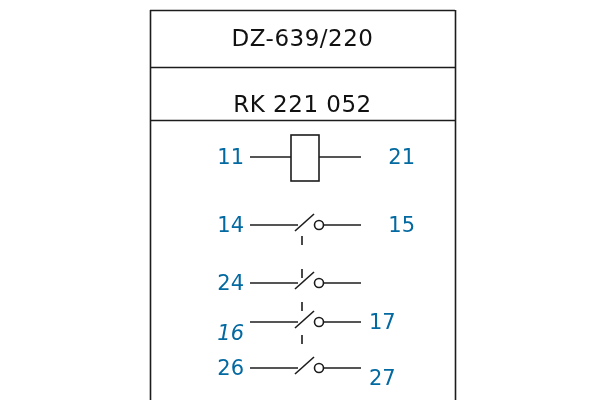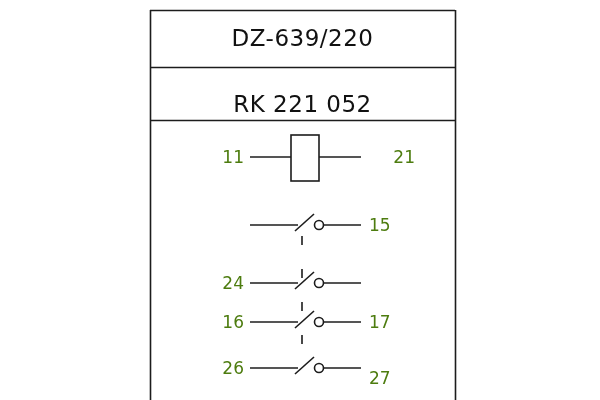--- a/index.html
+++ b/index.html
@@ -30,23 +30,23 @@
     font-size: 23px;
     font-weight: 500;
     letter-spacing: 0.5px;
     color: #111111;
     white-space: nowrap;
   }
   .title.model { top: 25px; }
   .title.code  { top: 91px; }
   .term {
     position: absolute;
-    font-size: 17px;
+    font-size: 21px;
     line-height: 26px;
-    color: #4d7c0f;
+    color: #0369a1;
     white-space: nowrap;
   }
   .term.left {
     left: 198px;
     width: 46px;
     text-align: right;
   }
   .term.right {
     left: 369px;
     width: 46px;
@@ -107,23 +107,24 @@
 
     </g>
   </svg>
 
   <div class="title model">DZ-639/220</div>
   <div class="title code">RK 221 052</div>
 
   <span class="term left" style="top:144px;">11</span>
   <span class="term right" style="top:144px;text-align:right;">21</span>
 
-  <span class="term right" style="top:212px;">15</span>
+  <span class="term left" style="top:212px;">14</span>
+  <span class="term right" style="top:212px;text-align:right;">15</span>
 
   <span class="term left" style="top:270px;">24</span>
 
-  <span class="term left" style="top:309px;">16</span>
+  <span class="term left" style="top:320px;font-style:italic;">16</span>
   <span class="term right" style="top:309px;">17</span>
 
   <span class="term left" style="top:355px;">26</span>
   <span class="term right" style="top:365px;">27</span>
 
 </div>
 
 </body></html>

